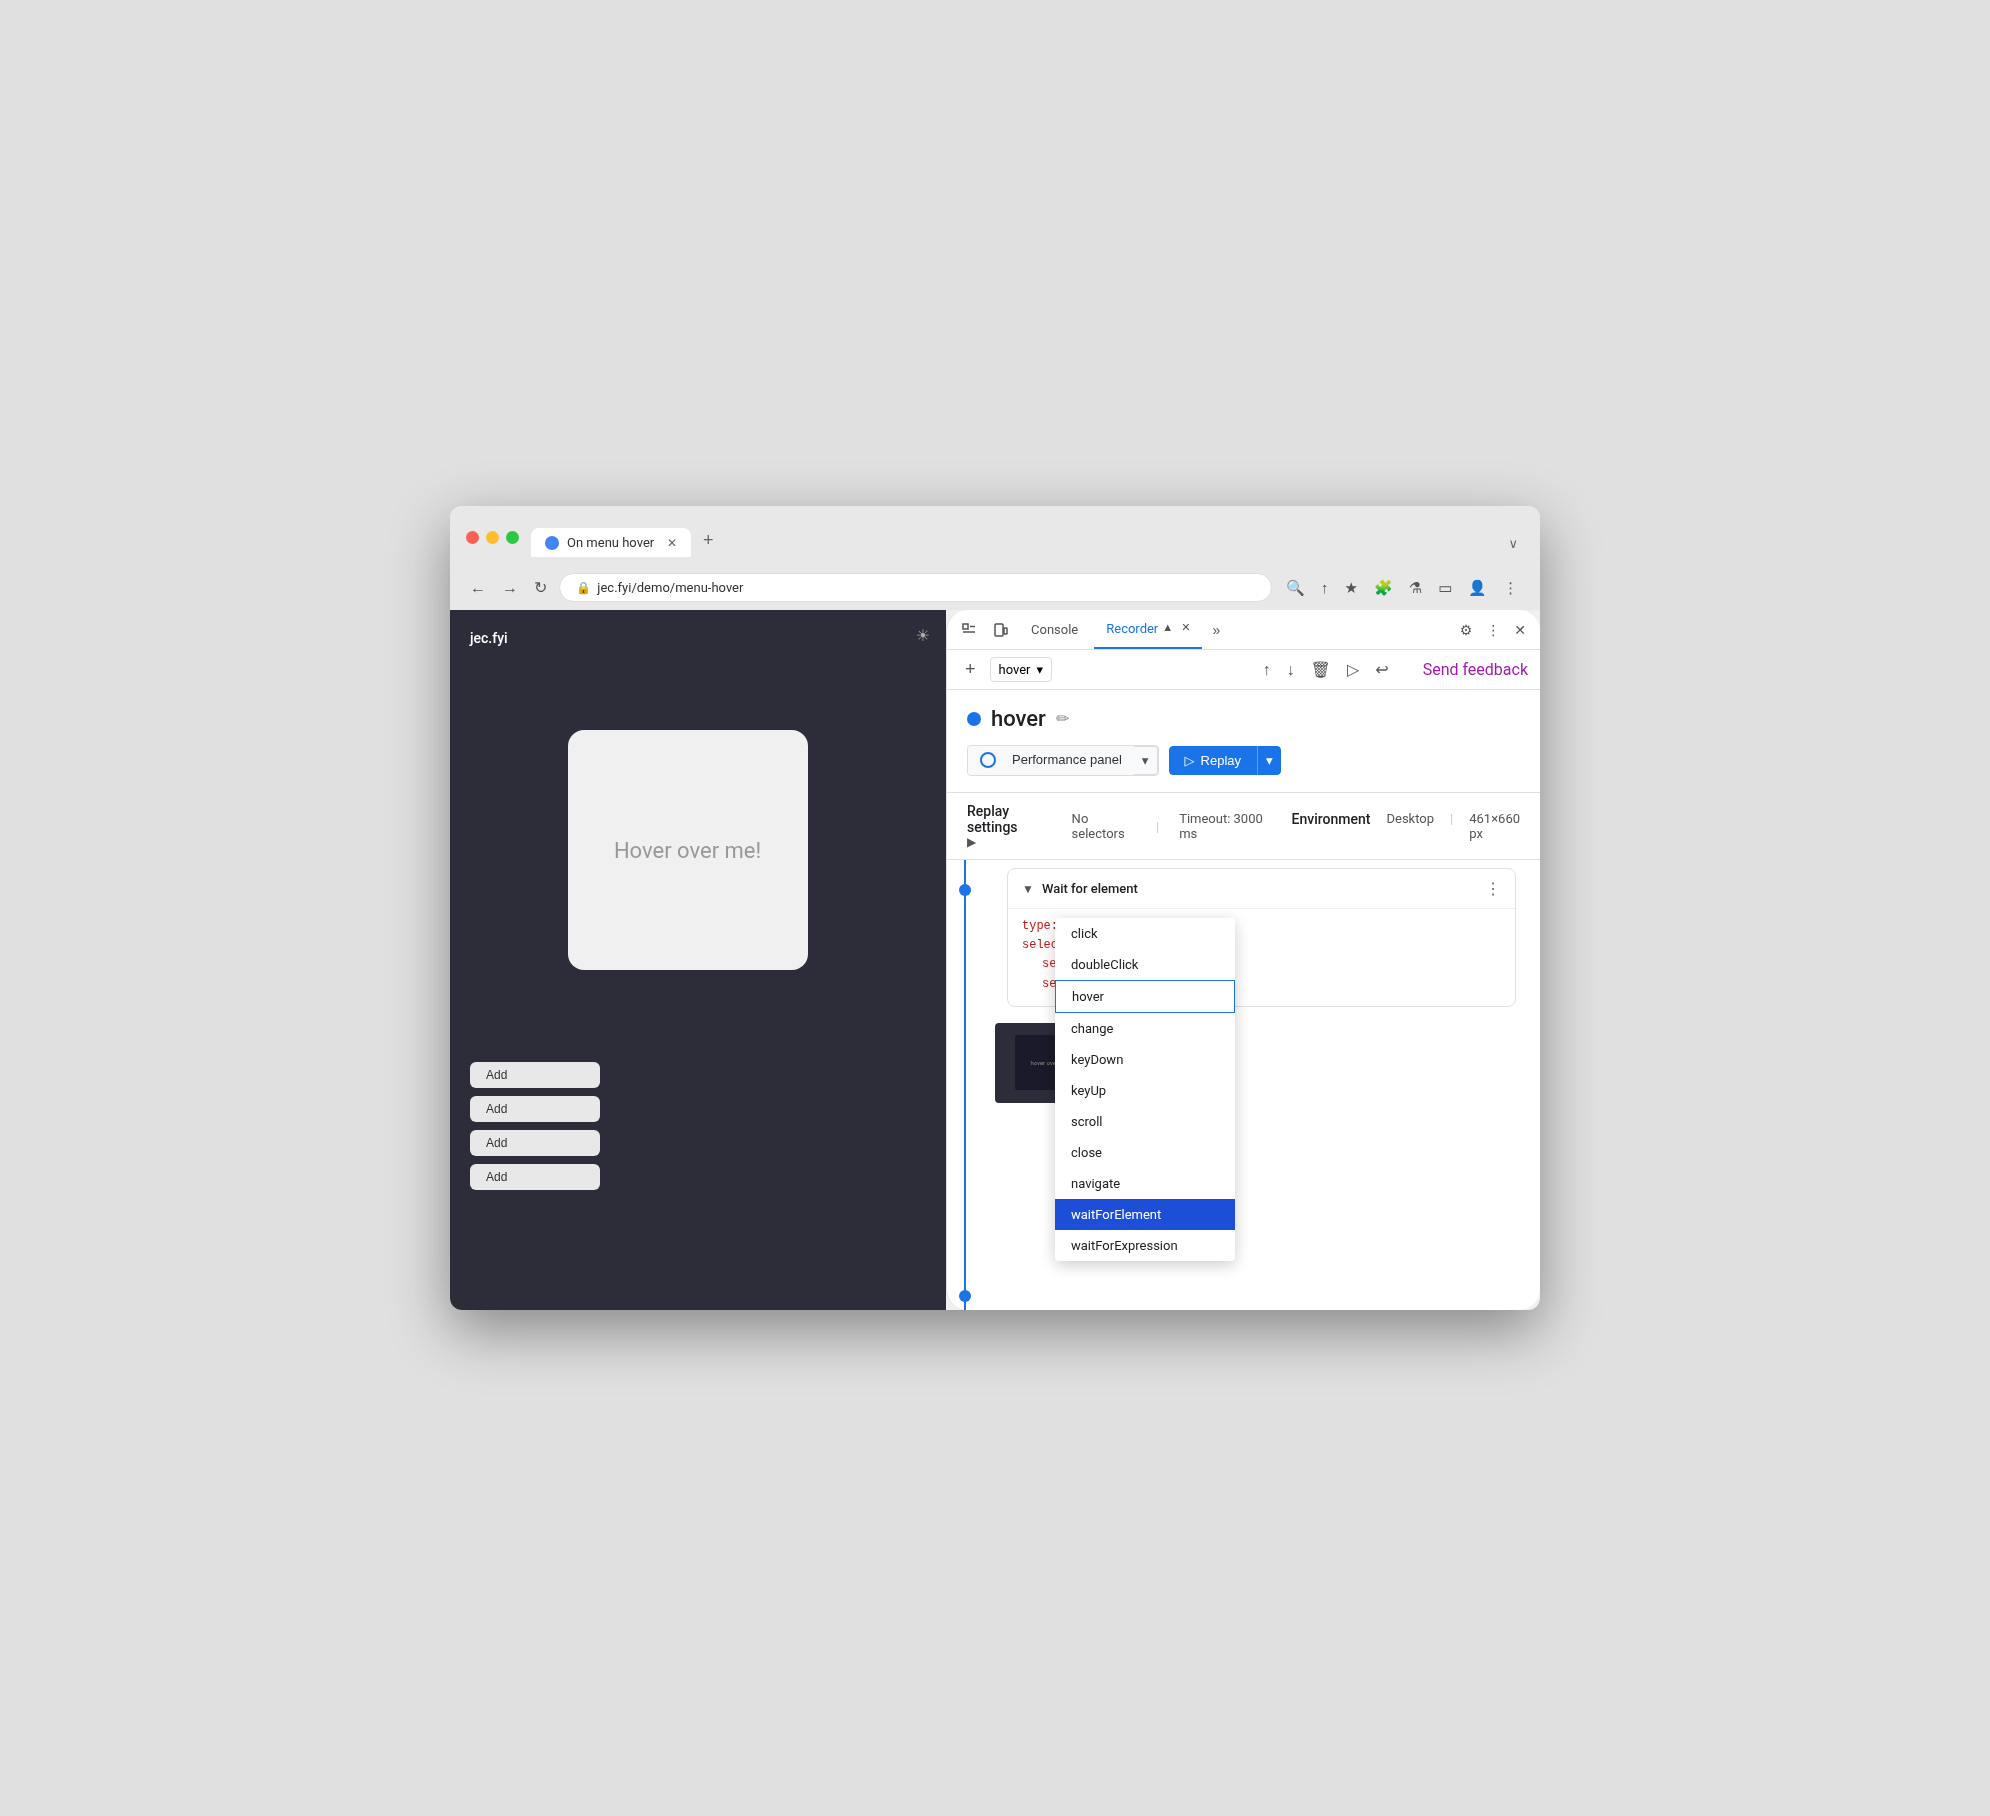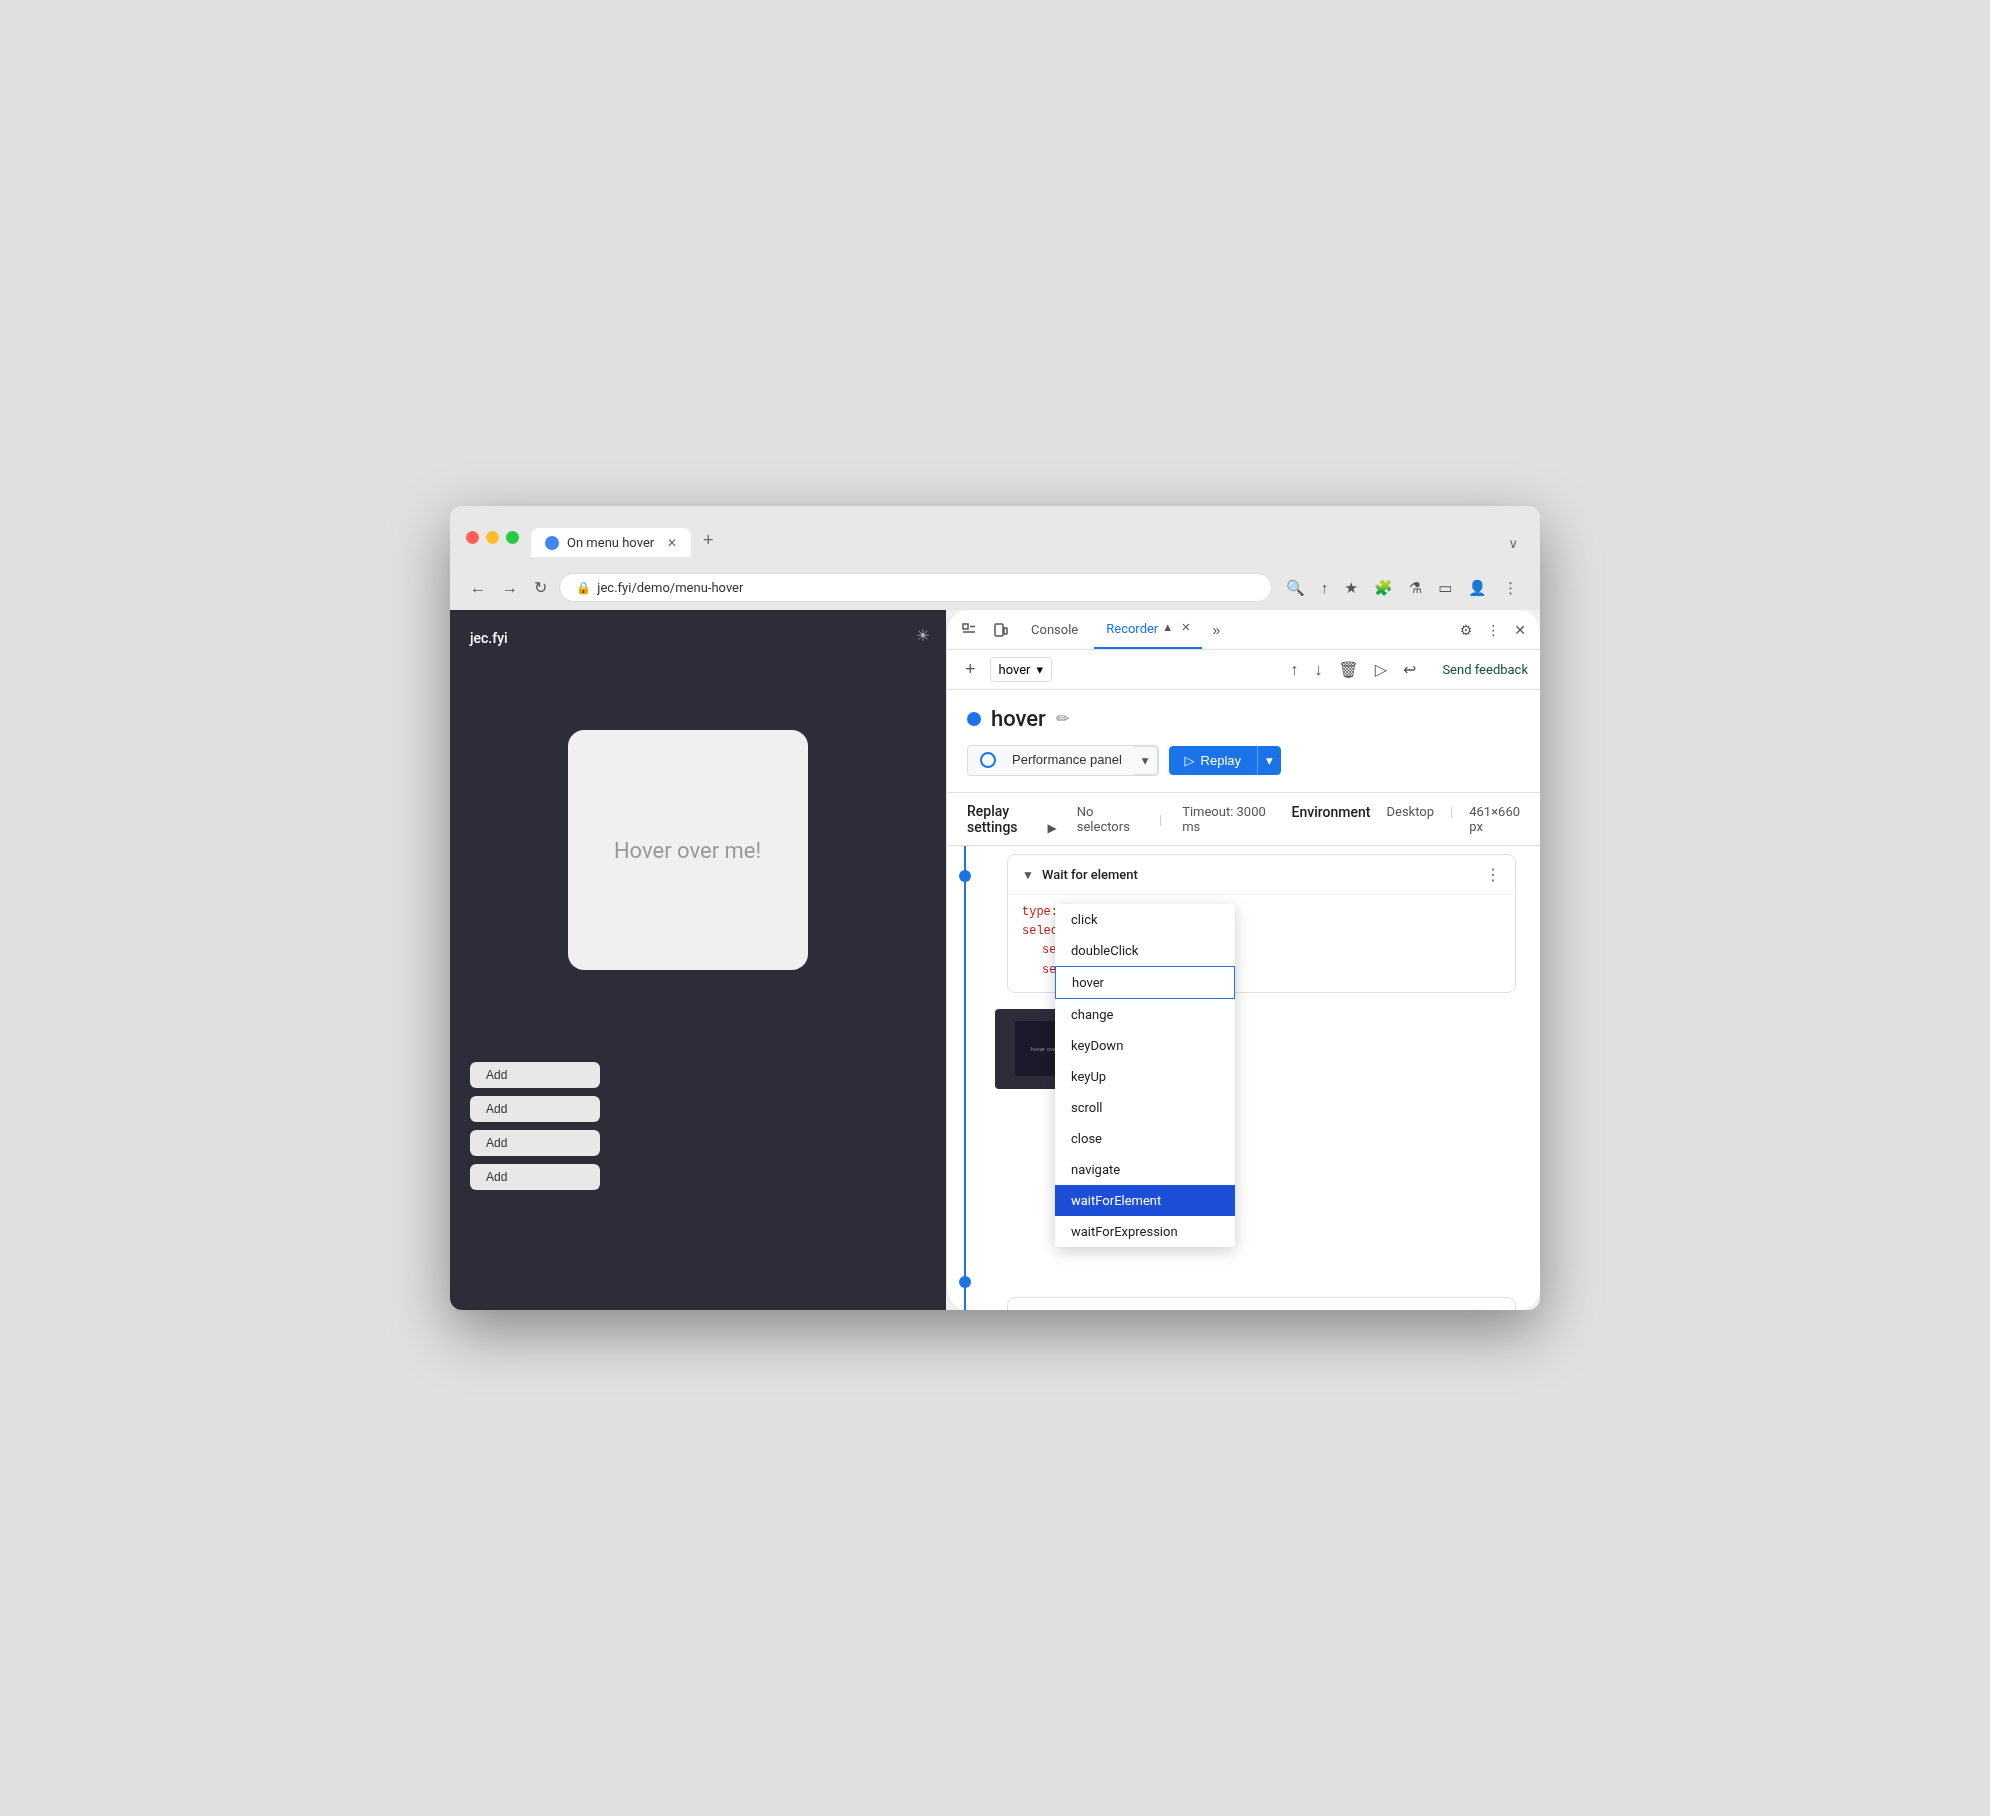--- a/index.html
+++ b/index.html
@@ -311,25 +311,25 @@
       background: transparent;
       border: none;
       color: #555;
       font-size: 16px;
       cursor: pointer;
       padding: 4px 6px;
       border-radius: 4px;
     }
 
     .send-feedback-link {
-      color: #14532d;
-      font-size: 13px;
+      color: #a21caf;
+      font-size: 16px;
       cursor: pointer;
       text-decoration: none;
-      margin-left: 12px;
+      margin-left: 20px;
     }
 
     
     .recording-info {
       padding: 16px 20px;
       border-bottom: 1px solid #e0e0e0;
     }
 
     .recording-title-row {
       display: flex;
@@ -423,21 +423,22 @@
       display: flex;
       align-items: center;
       gap: 20px;
       border-bottom: 1px solid #e0e0e0;
       font-size: 13px;
       color: #202124;
     }
 
     .replay-settings-left {
       display: flex;
-      align-items: flex-end;
+      align-items: flex-start;
+      flex-direction: column;
     }
 
     .replay-settings-title {
       font-size: 14px;
       font-weight: 500;
       color: #202124;
     }
 
     .chevron-right { font-size: 12px; color: #555; }
 

